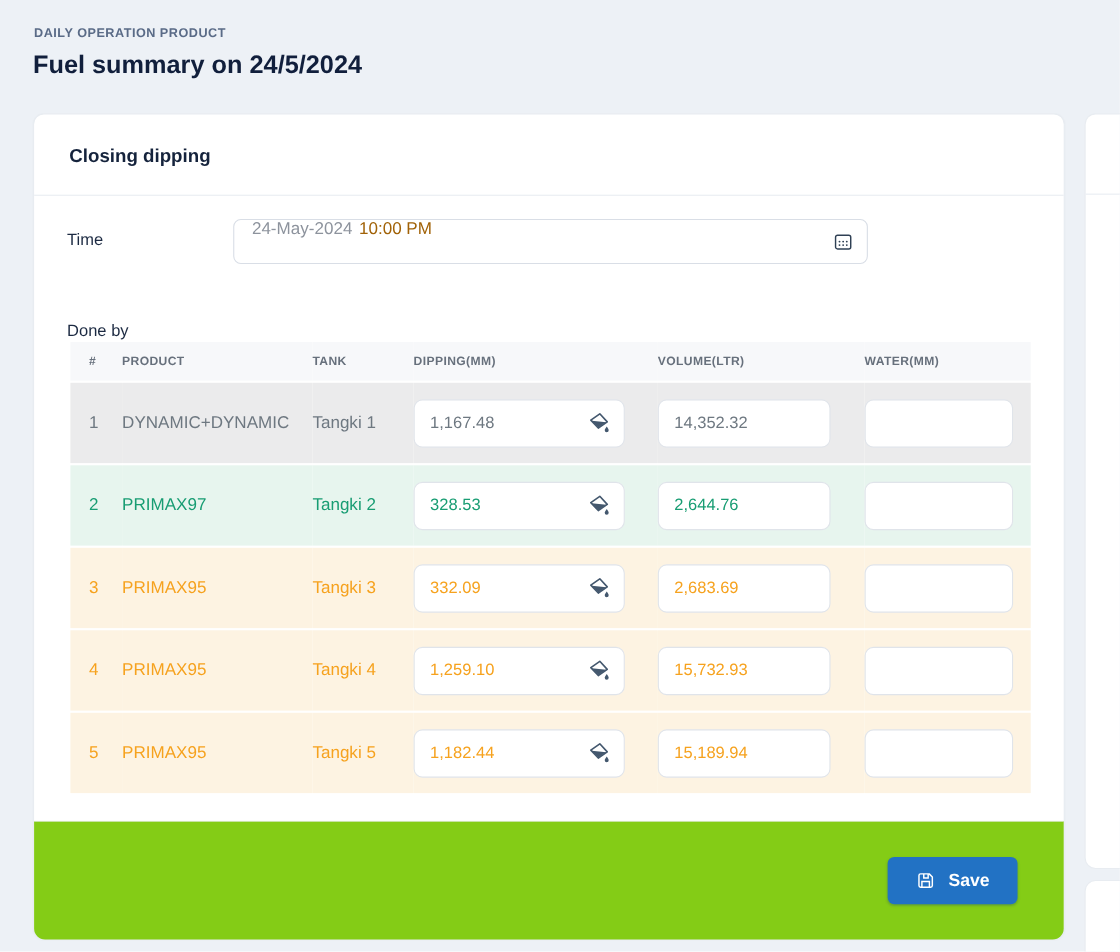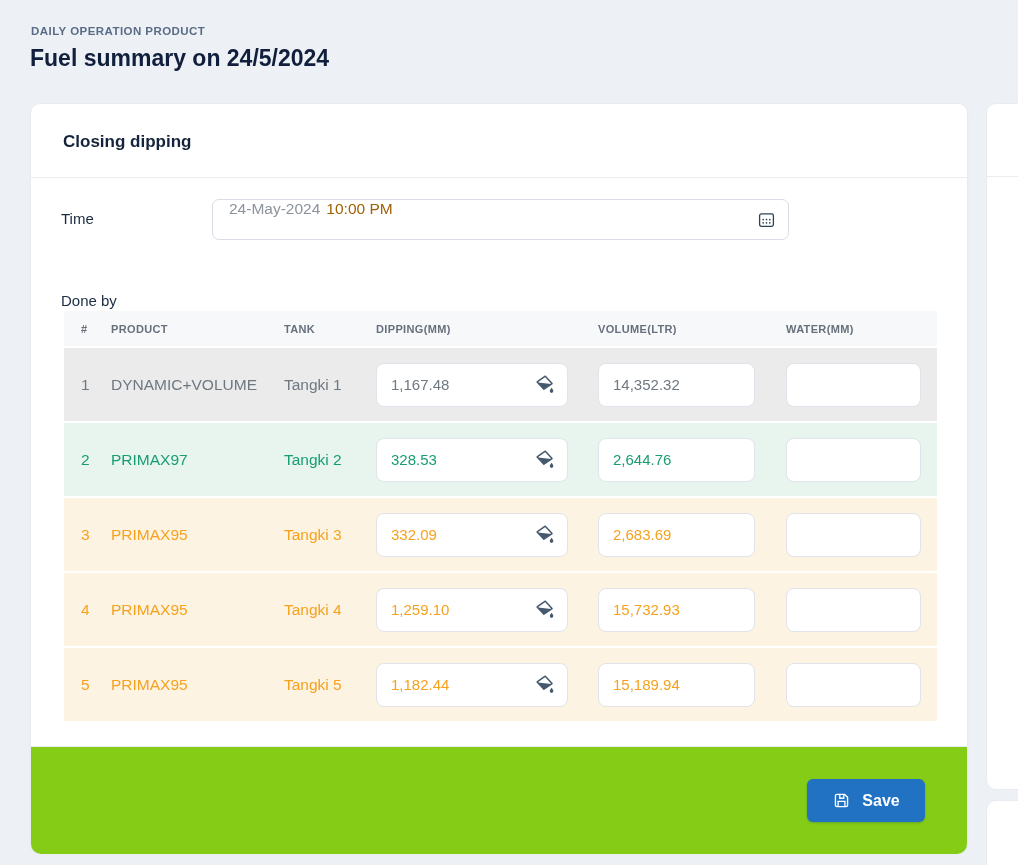--- a/index.html
+++ b/index.html
@@ -159,21 +159,21 @@
           <th class="c-tank">TANK</th>
           <th class="c-dip">DIPPING(MM)</th>
           <th class="c-vol">VOLUME(LTR)</th>
           <th class="c-wat">WATER(MM)</th>
         </tr>
       </thead>
       <tbody id="rows-body">
 
     <tr class="theme-gray">
       <td class="c-num">1</td>
-      <td class="c-prod">DYNAMIC+VOLUME</td>
+      <td class="c-prod">DYNAMIC+DYNAMIC</td>
       <td class="c-tank">Tangki 1</td>
       <td class="c-dip">
         <div class="dip-wrap">
           <input class="cell-input dip-input" type="text" value="1,167.48" style="">
           <span class="pour-icon">
             <svg width="23" height="23" viewBox="0 0 23 23">
               <g transform="rotate(6 10 10)">
                 <path d="M10.5 2.6 L18 9.2 L10.5 15.6 L3 9.2 Z" fill="none" stroke="#44586e" stroke-width="1.5" stroke-linejoin="round"></path>
                 <path d="M3.9 9.7 L17.1 9.7 L10.5 15.2 Z" fill="#44586e"></path>
               </g>

